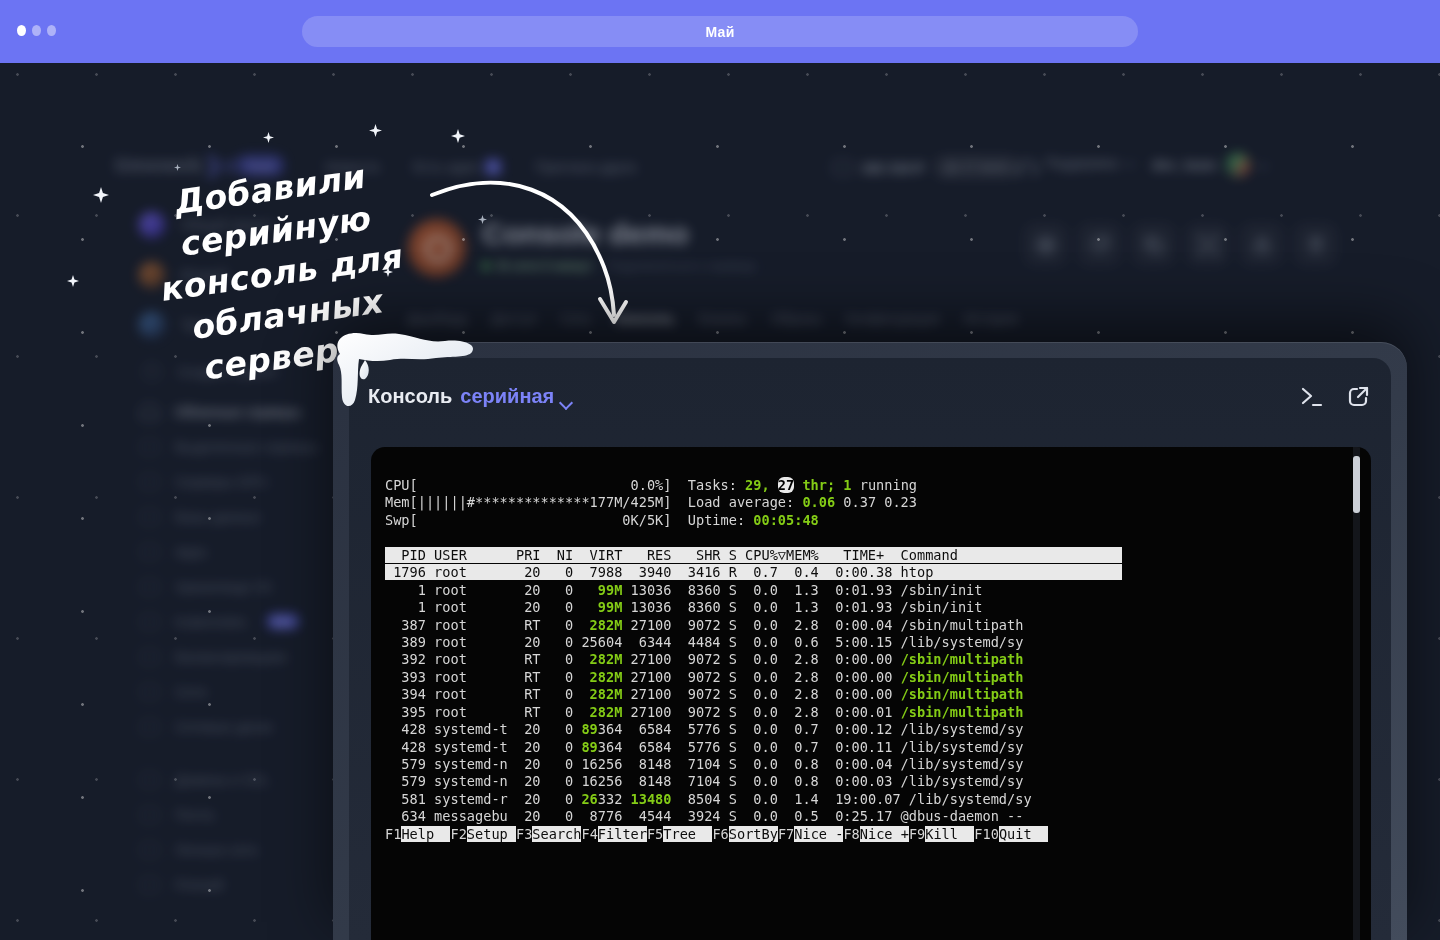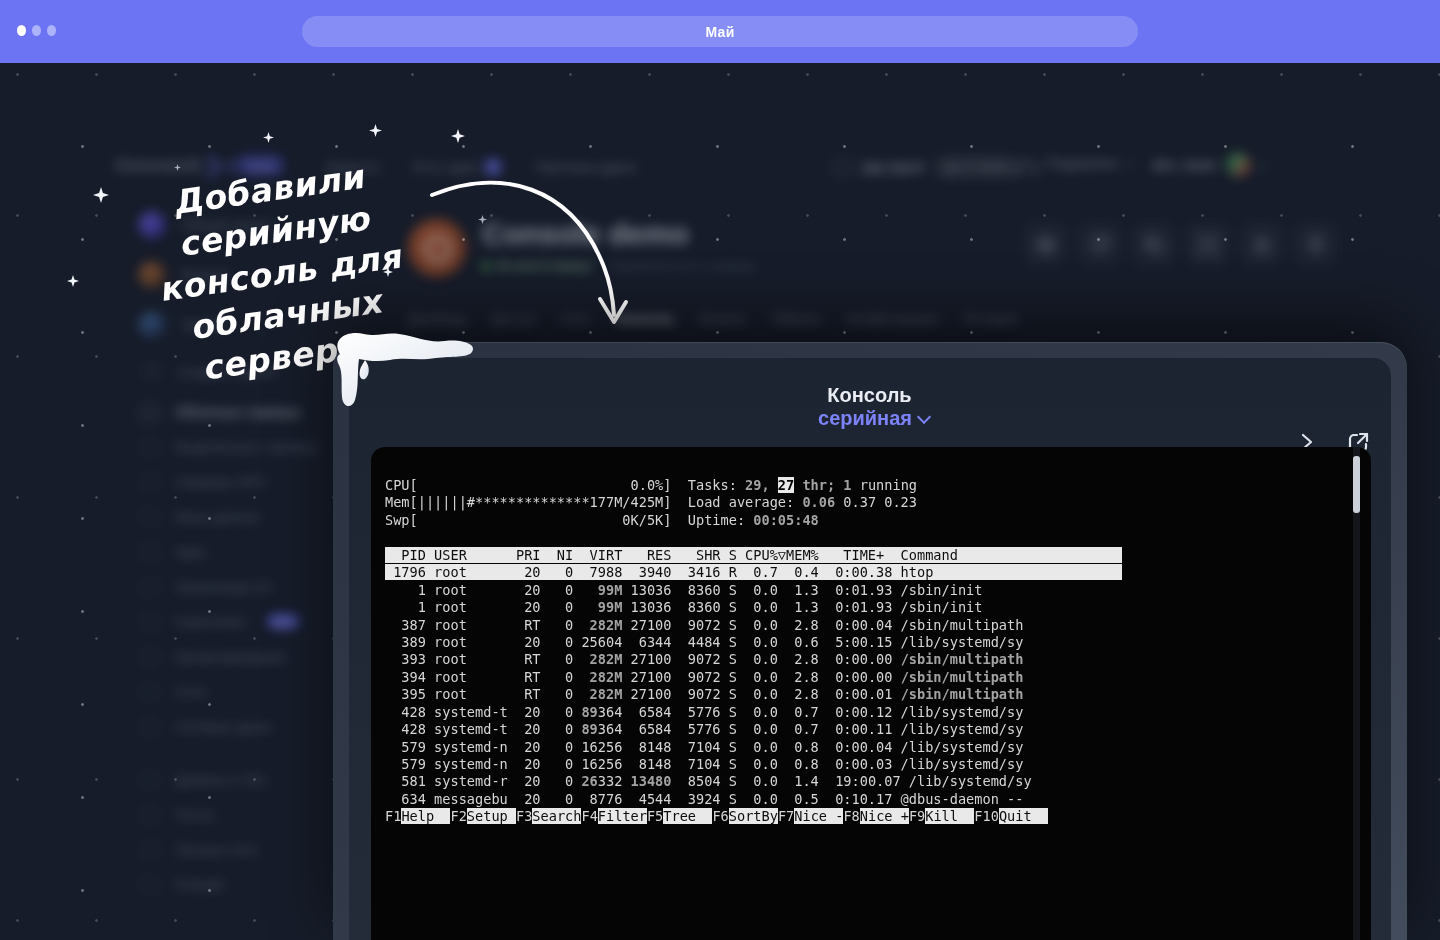--- a/index.html
+++ b/index.html
@@ -75,34 +75,34 @@
   #annotation{position:absolute;left:92px;top:168px;width:380px;transform:rotate(-8deg);
     color:#ffffff;font-family:"DejaVu Sans",sans-serif;font-style:italic;font-weight:bold;
     font-size:33px;line-height:1.27;text-align:center;letter-spacing:.5px;}
   
   #panel-frame{position:absolute;left:333px;top:342px;width:1074px;height:598px;
     border-radius:26px 26px 0 0;
     background:linear-gradient(150deg,#2a3140 0%,#333b4a 55%,#434c5c 100%);
     box-shadow:0 -18px 60px rgba(0,0,0,.55), inset 0 1px 0 rgba(255,255,255,.10);}
   #panel{position:absolute;left:349px;top:358px;width:1042px;height:582px;
     border-radius:18px 18px 0 0;background:linear-gradient(180deg,#1d2431 0%,#242b39 100%);}
-  .panel-head{position:absolute;left:19px;top:26px;right:20px;display:flex;align-items:center;flex-direction:column;}
+  .panel-head{position:absolute;left:19px;top:26px;right:20px;display:flex;align-items:center;}
   .panel-title{font-size:20px;font-weight:bold;color:#e9ecf2;}
-  .panel-mode{font-size:20px;font-weight:bold;color:#7c83f8;margin-left:8px;display:flex;align-items:center;gap:7px;}
+  .panel-mode{font-size:20px;font-weight:bold;color:#7c83f8;margin-left:8px;display:flex;align-items:flex-end;gap:7px;}
   .chev-purple{width:8px;height:8px;border-right:2px solid #7c83f8;border-bottom:2px solid #7c83f8;
     transform:rotate(45deg);margin-top:-4px;}
   .panel-icons{margin-left:auto;display:flex;gap:22px;color:#dfe3ec;}
   #terminal{position:absolute;left:371px;top:447px;width:1000px;height:493px;
     border-radius:14px 14px 0 0;background:#050505;overflow:hidden;}
   #tlines{position:absolute;left:14px;top:30px;}
   .trow{white-space:pre;height:17.45px;font-family:"DejaVu Sans Mono",monospace;
     font-size:13.6px;line-height:17.45px;color:#d6d6d6;}
-  .seg-b{font-weight:bold;color:#a3a3a3;}
+  .seg-b{font-weight:bold;color:#84cc16;}
   .seg-i{background:#e9e9e9;color:#0d0d0d;}
-  .seg-bi{background:#e9e9e9;color:#000;font-weight:bold;}
+  .seg-bi{background:#e9e9e9;color:#000;font-weight:bold;border-radius:6px;}
   .scroll-track{position:absolute;right:11px;top:0;width:7px;height:100%;background:#14161b;}
   .scroll-thumb{position:absolute;right:11px;top:9px;width:7px;height:57px;border-radius:3px;background:#ccd0d7;}
   
   #drip,#arrow{position:absolute;pointer-events:none;}
   
   #topbar{position:absolute;left:0;top:0;width:1440px;height:63px;background:#6c74f3;}
   .win-dots{position:absolute;left:17px;top:25px;display:flex;gap:6px;}
   .win-dot{width:9px;height:11px;border-radius:50%;background:#ffffff;}
   .win-dot.dim{background:rgba(255,255,255,.45);}
   #month-pill{position:absolute;left:302px;top:16px;width:836px;height:31px;border-radius:16px;
@@ -333,29 +333,30 @@
         <div class="trow"><span>CPU[                          0.0%]  Tasks: </span><span class="seg-b">29, </span><span class="seg-bi">27</span><span> </span><span class="seg-b">thr;</span><span> </span><span class="seg-b">1</span><span> running</span></div>
         <div class="trow"><span>Mem[||||||#**************177M/425M]  Load average: </span><span class="seg-b">0.06</span><span> 0.37 0.23</span></div>
         <div class="trow"><span>Swp[                         0K/5K]  Uptime: </span><span class="seg-b">00:05:48</span></div>
         <div class="trow"><span></span></div>
         <div class="trow"><span class="seg-i">  PID USER      PRI  NI  VIRT   RES   SHR S CPU%▽MEM%   TIME+  Command                    </span></div>
         <div class="trow"><span class="seg-i"> 1796 root       20   0  7988  3940  3416 R  0.7  0.4  0:00.38 htop                       </span></div>
         <div class="trow"><span>    1 root       20   0   </span><span class="seg-b">99M</span><span> 13036  8360 S  0.0  1.3  0:01.93 /sbin/init</span></div>
         <div class="trow"><span>    1 root       20   0   </span><span class="seg-b">99M</span><span> 13036  8360 S  0.0  1.3  0:01.93 /sbin/init</span></div>
         <div class="trow"><span>  387 root       RT   0  </span><span class="seg-b">282M</span><span> 27100  9072 S  0.0  2.8  0:00.04 /sbin/multipath</span></div>
         <div class="trow"><span>  389 root       20   0 25604  6344  4484 S  0.0  0.6  5:00.15 /lib/systemd/sy</span></div>
+        <div class="trow"><span>  392 root       RT   0  </span><span class="seg-b">282M</span><span> 27100  9072 S  0.0  2.8  0:00.00 </span><span class="seg-b">/sbin/multipath</span></div>
         <div class="trow"><span>  393 root       RT   0  </span><span class="seg-b">282M</span><span> 27100  9072 S  0.0  2.8  0:00.00 </span><span class="seg-b">/sbin/multipath</span></div>
         <div class="trow"><span>  394 root       RT   0  </span><span class="seg-b">282M</span><span> 27100  9072 S  0.0  2.8  0:00.00 </span><span class="seg-b">/sbin/multipath</span></div>
         <div class="trow"><span>  395 root       RT   0  </span><span class="seg-b">282M</span><span> 27100  9072 S  0.0  2.8  0:00.01 </span><span class="seg-b">/sbin/multipath</span></div>
         <div class="trow"><span>  428 systemd-t  20   0 </span><span class="seg-b">89</span><span>364  6584  5776 S  0.0  0.7  0:00.12 /lib/systemd/sy</span></div>
         <div class="trow"><span>  428 systemd-t  20   0 </span><span class="seg-b">89</span><span>364  6584  5776 S  0.0  0.7  0:00.11 /lib/systemd/sy</span></div>
         <div class="trow"><span>  579 systemd-n  20   0 16256  8148  7104 S  0.0  0.8  0:00.04 /lib/systemd/sy</span></div>
         <div class="trow"><span>  579 systemd-n  20   0 16256  8148  7104 S  0.0  0.8  0:00.03 /lib/systemd/sy</span></div>
         <div class="trow"><span>  581 systemd-r  20   0 </span><span class="seg-b">26</span><span>332 </span><span class="seg-b">13480</span><span>  8504 S  0.0  1.4  19:00.07 /lib/systemd/sy</span></div>
-        <div class="trow"><span>  634 messagebu  20   0  8776  4544  3924 S  0.0  0.5  0:10.17 @dbus-daemon --</span></div>
+        <div class="trow"><span>  634 messagebu  20   0  8776  4544  3924 S  0.0  0.5  0:25.17 @dbus-daemon --</span></div>
         <div class="trow"><span>F1</span><span class="seg-i">Help  </span><span>F2</span><span class="seg-i">Setup </span><span>F3</span><span class="seg-i">Search</span><span>F4</span><span class="seg-i">Filter</span><span>F5</span><span class="seg-i">Tree  </span><span>F6</span><span class="seg-i">SortBy</span><span>F7</span><span class="seg-i">Nice -</span><span>F8</span><span class="seg-i">Nice +</span><span>F9</span><span class="seg-i">Kill  </span><span>F10</span><span class="seg-i">Quit  </span></div>
       </div>
     <div class="scroll-track"></div>
     <div class="scroll-thumb"></div>
   </div>
 
   <svg id="drip" style="left:318px;top:324px;" width="172" height="100" viewBox="0 0 172 100">
     <defs>
         <linearGradient id="dg" x1="0" y1="0" x2="1" y2="1">
       <stop offset="0" stop-color="#ffffff"></stop>

